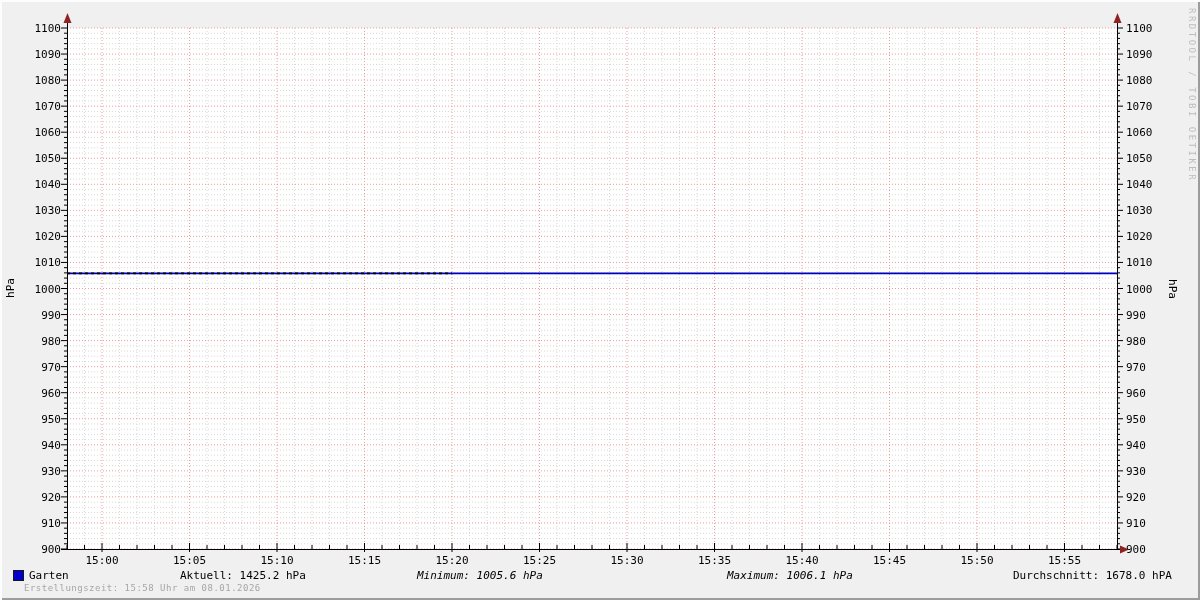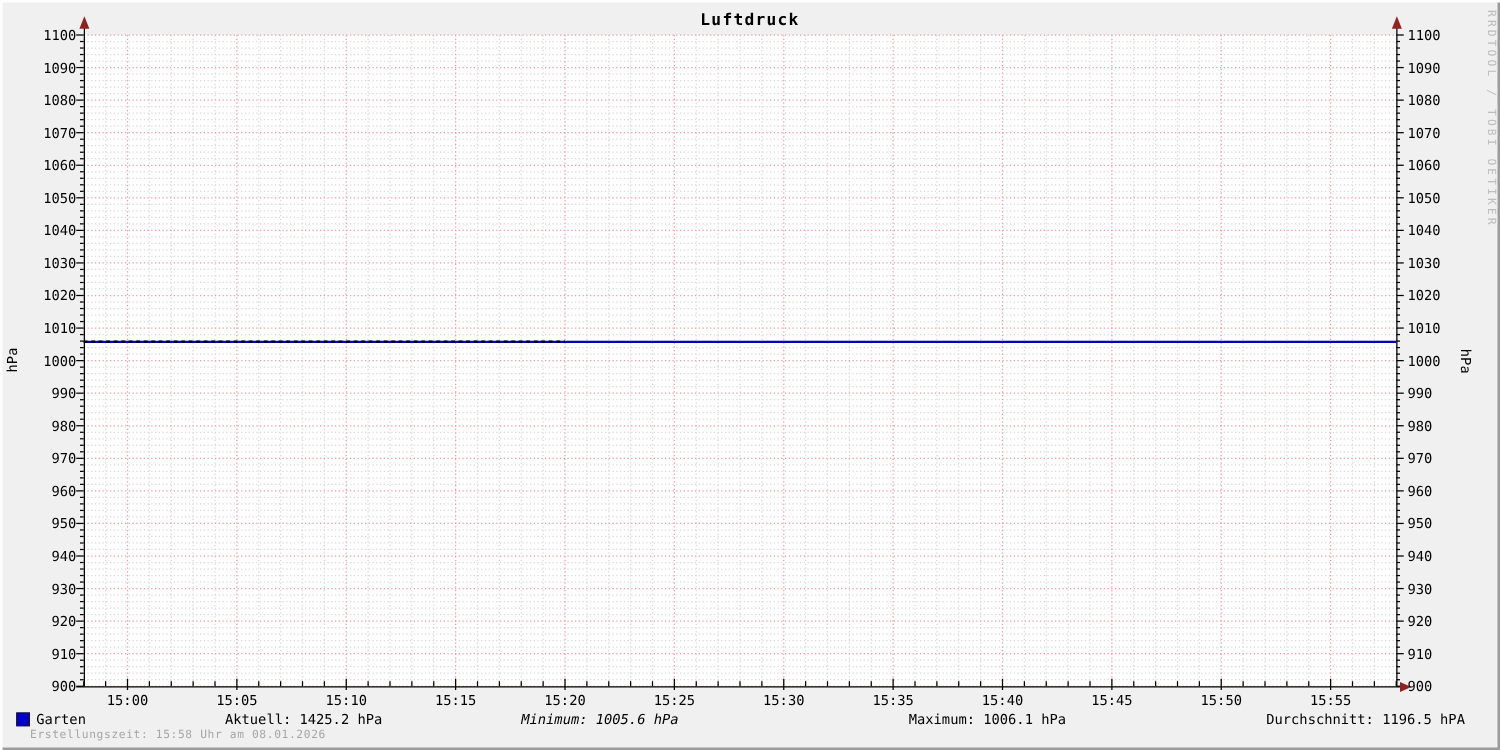--- a/index.html
+++ b/index.html
@@ -27,21 +27,21 @@
   svg.plot{position:absolute;left:0;top:0;}
   .legend-row{position:absolute;left:0;top:0;width:984px;height:600px;pointer-events:none;}
   .swatch{
     position:absolute;left:13px;top:570px;width:11px;height:11px;
     box-sizing:border-box;border:1px solid #16161d;background:#0000c8;
   }
   .series-name{position:absolute;left:29px;top:569px;font-size:11px;color:#000;}
   .stat{position:absolute;top:569px;font-size:11px;color:#000;white-space:nowrap;}
   .stat.s0{left:180px;}
   .stat.s1{left:417px;font-style:italic;}
-  .stat.s2{left:727px;}
+  .stat.s2{left:727px;font-style:italic;}
   .stat.s3{left:1013px;}
   .footer{
     position:absolute;left:0;top:583px;width:1200px;text-align:left;
     font-size:9px;color:#a6a6a6;letter-spacing:.5px;padding-left:24px;
   }
 </style>
 </head>
 <body>
 
 <div class="graph">
@@ -546,31 +546,30 @@
         <text x="539.5" y="564" text-anchor="middle" font-size="11" fill="#000" font-family="DejaVu Sans Mono, Liberation Mono, monospace">15:25</text>
         <text x="627" y="564" text-anchor="middle" font-size="11" fill="#000" font-family="DejaVu Sans Mono, Liberation Mono, monospace">15:30</text>
         <text x="714.5" y="564" text-anchor="middle" font-size="11" fill="#000" font-family="DejaVu Sans Mono, Liberation Mono, monospace">15:35</text>
         <text x="802" y="564" text-anchor="middle" font-size="11" fill="#000" font-family="DejaVu Sans Mono, Liberation Mono, monospace">15:40</text>
         <text x="889.5" y="564" text-anchor="middle" font-size="11" fill="#000" font-family="DejaVu Sans Mono, Liberation Mono, monospace">15:45</text>
         <text x="977" y="564" text-anchor="middle" font-size="11" fill="#000" font-family="DejaVu Sans Mono, Liberation Mono, monospace">15:50</text>
         <text x="1064.5" y="564" text-anchor="middle" font-size="11" fill="#000" font-family="DejaVu Sans Mono, Liberation Mono, monospace">15:55</text>
       </g>
     </svg>
 
-  <div class="chart-title">Luftdruck</div>
 
   <div class="ylabel left">hPa</div>
 
   <div class="ylabel right">hPa</div>
 
   <div class="watermark">RRDTOOL / TOBI OETIKER</div>
 
   <div class="legend-row">
     <span class="swatch" style="background: rgb(0, 0, 200);"></span>
     <span class="series-name">Garten</span>
     <span class="stat s0">Aktuell: 1425.2 hPa</span>
     <span class="stat s1">Minimum: 1005.6 hPa</span>
     <span class="stat s2">Maximum: 1006.1 hPa</span>
-    <span class="stat s3">Durchschnitt: 1196.5 hPA</span>
+    <span class="stat s3">Durchschnitt: 1678.0 hPA</span>
   </div>
 
   <div class="footer">Erstellungszeit: 15:58 Uhr am 08.01.2026</div>
 </div>
 
 </body></html>

